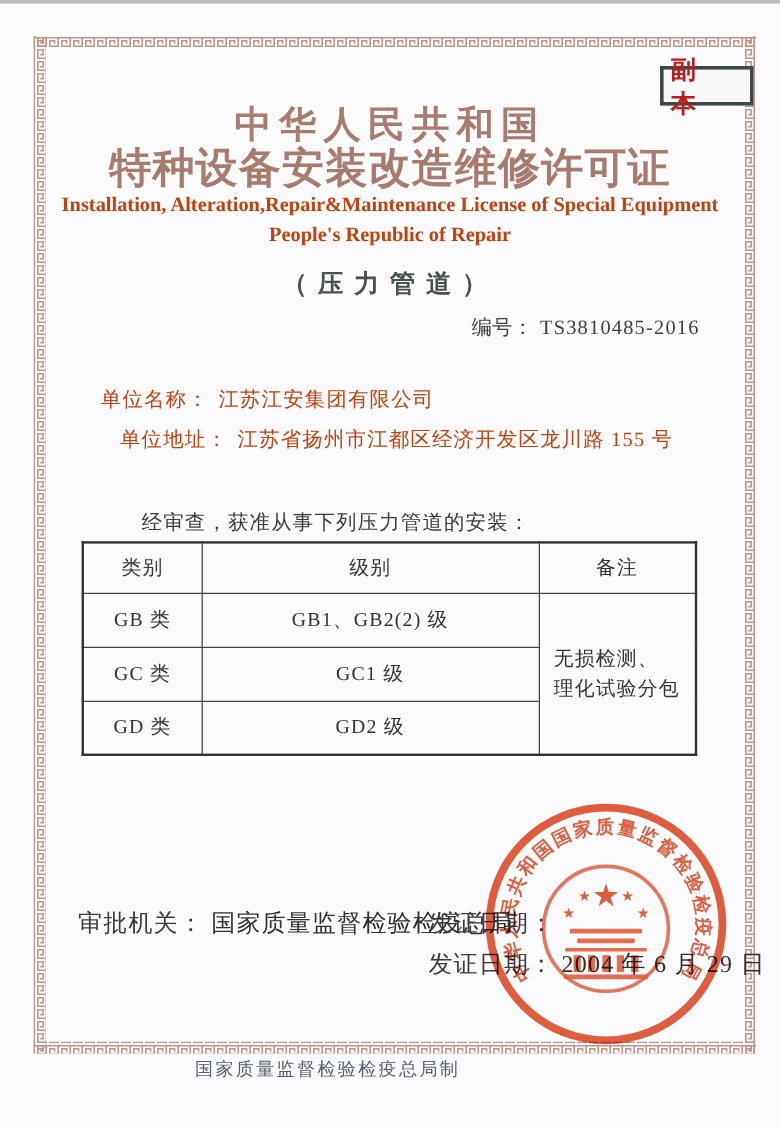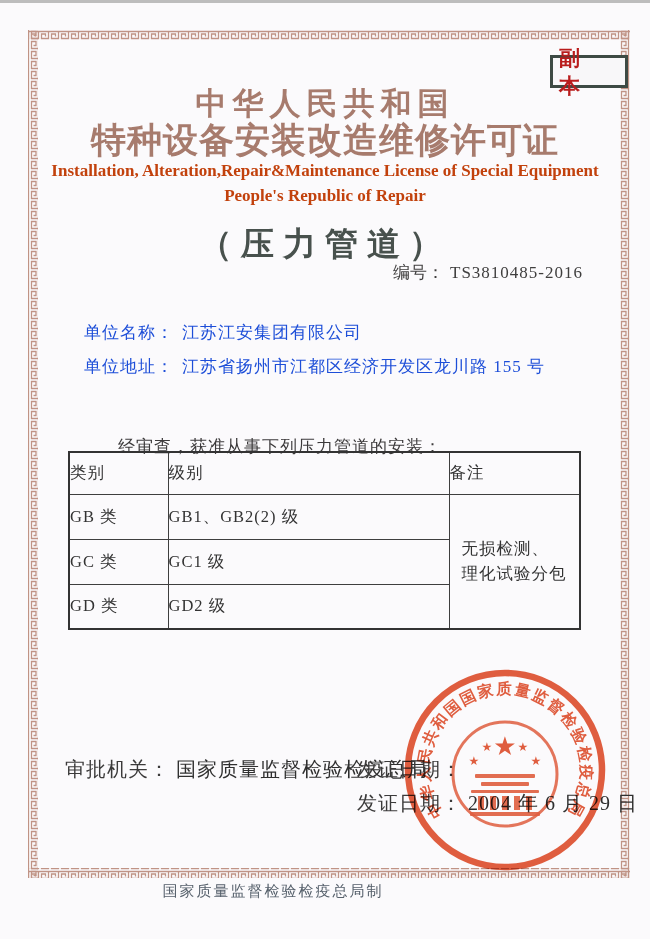--- a/index.html
+++ b/index.html
@@ -38,38 +38,38 @@
   }
   .title-en{
     left:30px;width:590px;text-align:center;
     font-weight:bold;font-size:17px;color:#c2410c;
   }
   .title-en1{top:161px;}
   .title-en2{top:186px;}
   .subtitle{
     left:30px;top:222px;width:590px;text-align:center;
     font-family:"Liberation Sans","DejaVu Sans",sans-serif;
-    font-weight:600;font-size:33px;letter-spacing:9px;color:#48514d;
+    font-weight:600;font-size:21px;letter-spacing:9px;color:#48514d;
   }
   .license-no{
     left:393px;top:261px;font-size:17px;color:#3f3e3e;
   }
   .license-no .val{letter-spacing:1px;padding-left:6px;}
-  .field-line{font-size:17px;color:#1d4ed8;letter-spacing:1px;}
+  .field-line{font-size:17px;color:#c2410c;letter-spacing:1px;}
   .company-name{left:84px;top:321px;}
-  .company-addr{left:84px;top:355px;}
+  .company-addr{left:100px;top:355px;}
   .field-line .val{padding-left:8px;}
-  .intro-line{left:118px;top:424px;font-size:17px;color:#3c3a3b;letter-spacing:1px;margin-top:11px;}
+  .intro-line{left:118px;top:424px;font-size:17px;color:#3c3a3b;letter-spacing:1px;}
   .lic-table{
     position:absolute;left:68px;top:451px;width:511px;
     border-collapse:collapse;table-layout:fixed;
     font-size:16.5px;color:#333333;
   }
   .lic-table td,.lic-table th{
-    border:1.5px solid #3e3e3e;text-align:left;
+    border:1.5px solid #3e3e3e;text-align:center;
     font-weight:normal;letter-spacing:1px;padding:0;
   }
   .lic-table{border:2.5px solid #333;}
   .lic-table tr{height:45px;}
   .lic-table tr.hdr{height:42px;}
   .remark-cell{
     text-align:left !important;padding-left:12px !important;
     font-size:16.5px;line-height:1.55;margin-top:20px;
   }
   .footer-line{font-size:20px;color:#3b3a3a;letter-spacing:1px;}

